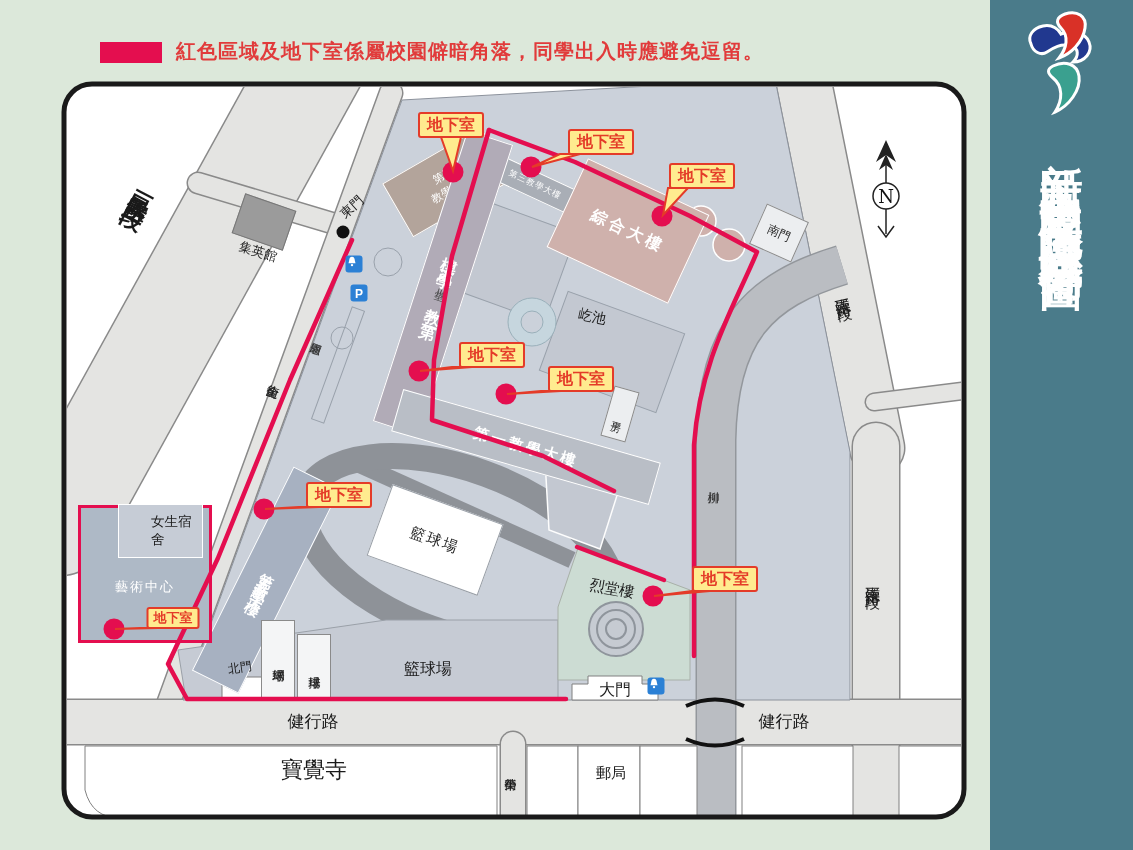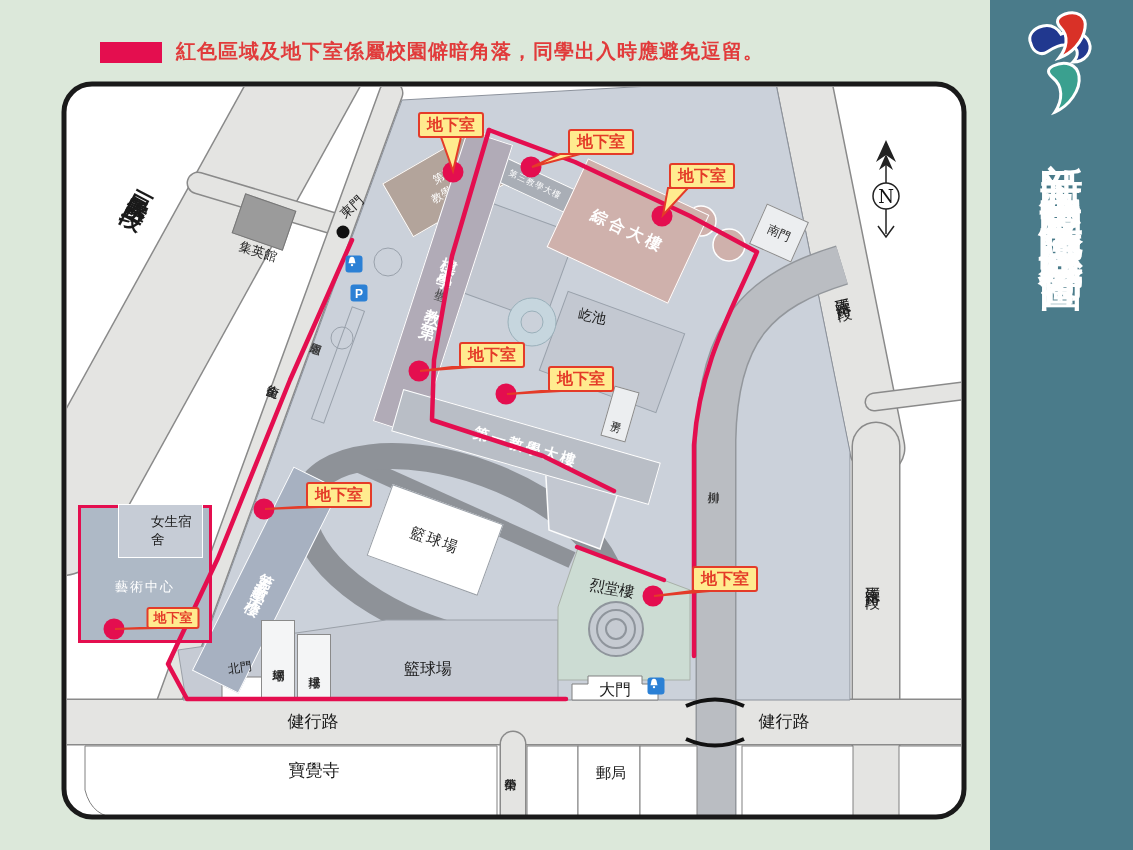--- a/index.html
+++ b/index.html
@@ -203,21 +203,21 @@
 
   <div class="lbl ctr v" style="left:150px;top:187px;font-size:23px;font-weight:bold;letter-spacing:4px;transform:translate(-50%,-50%) rotate(28deg);">三民路三段</div>
   <div class="lbl ctr v" style="left:278px;top:376px;font-size:12.5px;transform:translate(-50%,-50%) rotate(20deg);">金龍街</div>
   <div class="lbl ctr v" style="left:320px;top:336px;font-size:11px;color:#333;transform:translate(-50%,-50%) rotate(20deg);">頌恩園</div>
   <div class="lbl ctr v" style="left:839px;top:292px;font-size:15px;letter-spacing:2px;transform:translate(-50%,-50%) rotate(-12deg);">崇德路一段</div>
   <div class="lbl ctr v" style="left:872px;top:580px;font-size:15px;letter-spacing:2px;">崇德路一段</div>
   <div class="lbl ctr v" style="left:713px;top:482px;font-size:12px;color:#333;">柳川</div>
   <div class="lbl ctr" style="left:313px;top:721px;font-size:17px;">健行路</div>
   <div class="lbl ctr" style="left:784px;top:721px;font-size:17px;">健行路</div>
   <div class="lbl ctr v" style="left:510px;top:769px;font-size:12px;">榮華街</div>
-  <div class="lbl ctr" style="left:314px;top:770px;font-size:17px;">寶覺寺</div>
+  <div class="lbl ctr" style="left:314px;top:770px;font-size:22px;">寶覺寺</div>
   <div class="lbl ctr" style="left:611px;top:773px;font-size:15px;">郵局</div>
   <div class="lbl ctr" style="left:258px;top:252px;font-size:13px;transform:translate(-50%,-50%) rotate(17deg);">集英館</div>
   <div class="lbl ctr" style="left:352px;top:207px;font-size:13px;transform:translate(-50%,-50%) rotate(-42deg);">東門</div>
   <div class="lbl ctr" style="left:240px;top:668px;font-size:12px;transform:translate(-50%,-50%) rotate(-8deg);">北門</div>
   <div class="lbl ctr" style="left:615px;top:690px;font-size:16px;">大門</div>
   <div class="lbl ctr" style="left:592px;top:317px;font-size:14px;transform:translate(-50%,-50%) rotate(12deg);">屹池</div>
   <div class="lbl ctr" style="left:612px;top:589px;font-size:15px;transform:translate(-50%,-50%) rotate(10deg);">烈堂樓</div>
   <div class="lbl ctr" style="left:428px;top:669px;font-size:16px;">籃球場</div>
   <div class="lbl ctr" style="left:145px;top:587px;font-size:13px;color:#fff;letter-spacing:2px;">藝術中心</div>
 

